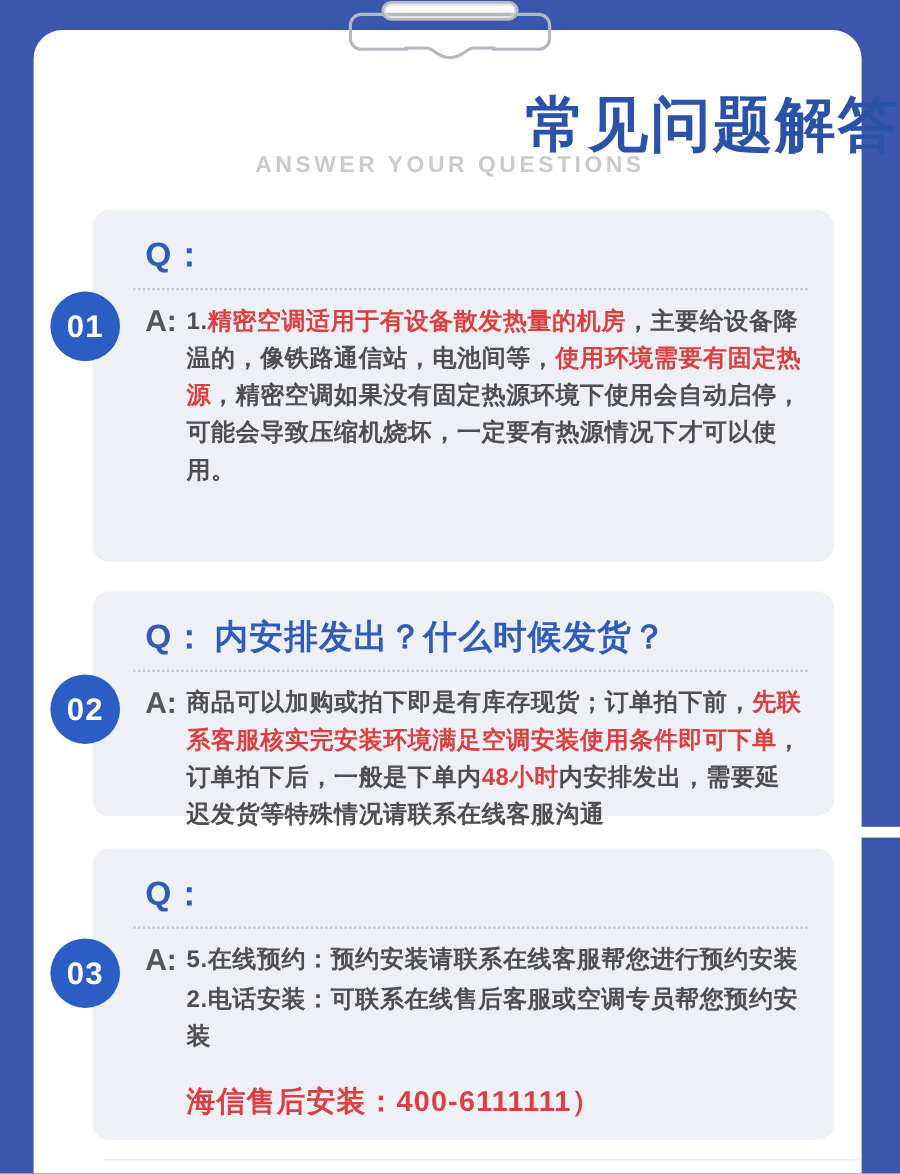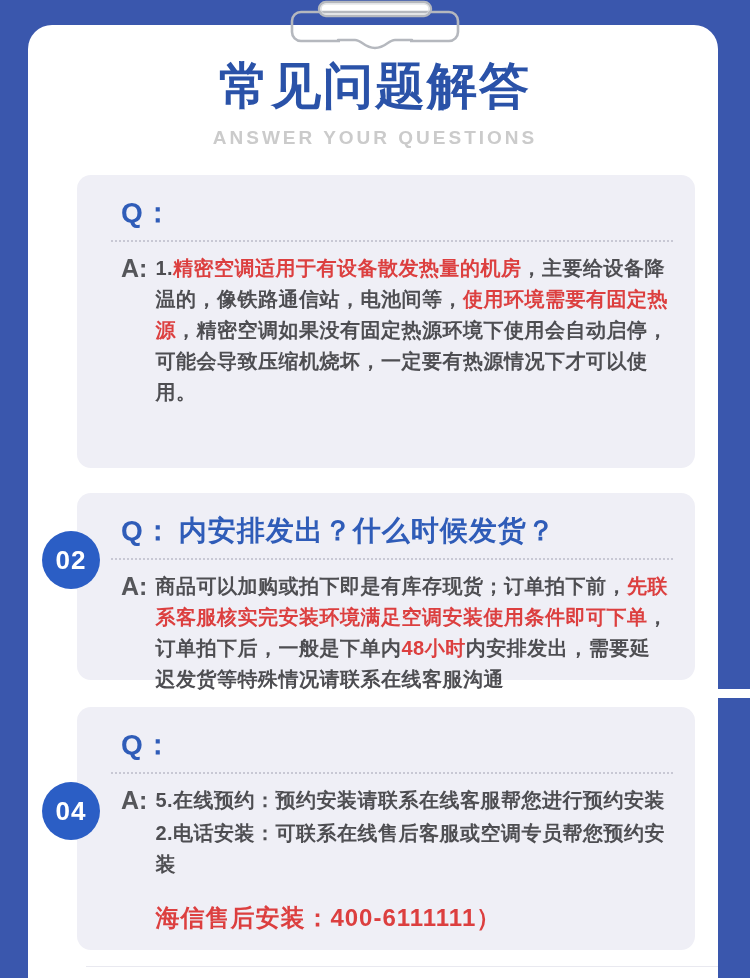--- a/index.html
+++ b/index.html
@@ -6,21 +6,21 @@
   body{font-family:"Liberation Sans","DejaVu Sans",sans-serif;background:#ffffff;}
   #stage{position:relative;width:750px;height:978px;background:var(--bg-blue);overflow:hidden;margin:0 auto;}
 
   
   .paper{position:absolute;left:28px;top:25px;width:690px;height:953px;background:#ffffff;border-radius:24px 24px 0 0;}
 
   
   .clip{position:absolute;left:288px;top:0px;width:174px;height:60px;z-index:5;}
 
   
-  .page-title{position:absolute;left:0;top:54px;width:100%;text-align:center;
+  .page-title{position:absolute;left:0;top:72px;width:100%;text-align:right;
     font-size:50px;line-height:64px;font-weight:900;color:var(--title-blue);letter-spacing:2px;z-index:2;}
   .page-subtitle{position:absolute;left:0;top:127px;width:100%;text-align:center;
     font-size:19px;font-weight:700;color:var(--subtitle-gray);letter-spacing:3px;z-index:2;}
 
   
   .qa-card{position:absolute;left:77px;width:618px;background:var(--card-bg);border-radius:14px;
     box-sizing:border-box;padding:20px 26px 0 44px;z-index:1;}
   .qa-card-1{top:175px;height:293px;}
   .qa-card-2{top:493px;height:187px;}
   .qa-card-3{top:707px;height:243px;}
@@ -35,21 +35,21 @@
   .ans-col{flex:1 1 auto;min-width:0;}
   .ans{font-size:20px;line-height:31px;color:var(--text-dark);letter-spacing:0.5px;}
   .ans p{margin:0 0 2px 0;font-weight:bold;}
   .ans .red{color:var(--highlight-red);}
   .hotline{margin-top:22px;font-size:24px;font-weight:700;color:var(--highlight-red);letter-spacing:1px;}
 
   
   .badge{position:absolute;left:42px;width:58px;height:58px;border-radius:50%;background:var(--badge-blue);
     color:#ffffff;font-size:26px;font-weight:700;display:flex;align-items:center;justify-content:center;
     z-index:3;letter-spacing:1px;}
-  .badge-1{top:243px;} .badge-2{top:531px;} .badge-3{top:782px;}
+  .badge-1{top:243px;} .badge-2{top:562px;} .badge-3{top:782px;}
 
   
   .seam{position:absolute;left:710px;top:689px;width:40px;height:9px;background:#ffffff;z-index:2;}
   
   .paper-bottom-line{position:absolute;left:86px;top:966px;width:632px;height:1px;background:#e9e9f0;z-index:2;}
 </style>
 </head>
 <body>
 
 <div id="stage">
@@ -110,18 +110,19 @@
       <div class="ans-col">
         <div class="ans">
             <p><span>5.在线预约：预约安装请联系在线客服帮您进行预约安装</span></p>
             <p><span>2.电话安装：可联系在线售后客服或空调专员帮您预约安装</span></p>
           </div>
         <div class="hotline">海信售后安装：400-6111111）</div>
       </div>
     </div>
   </div>
 
+  <div class="badge badge-1">01</div>
   <div class="badge badge-2">02</div>
-  <div class="badge badge-3">04</div>
+  <div class="badge badge-3">03</div>
 
   <div class="seam"></div>
   <div class="paper-bottom-line"></div>
 </div>
 
 </body></html>

